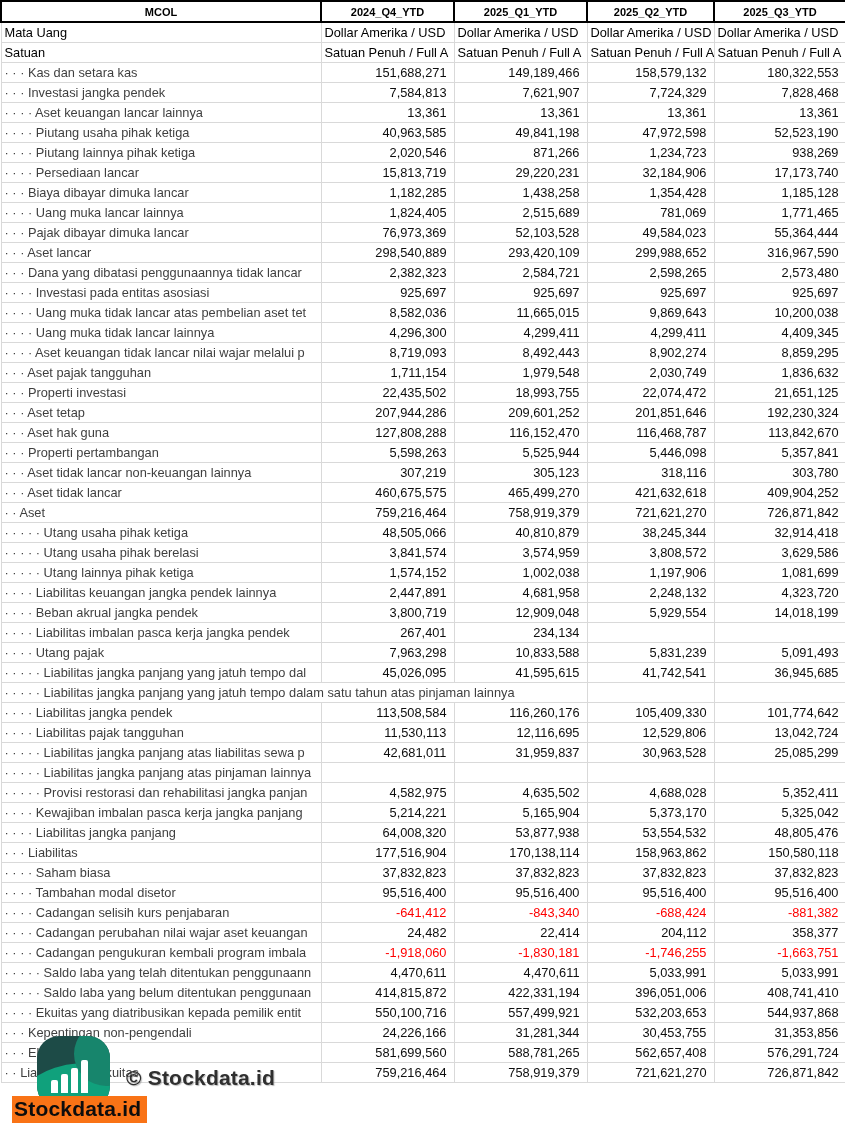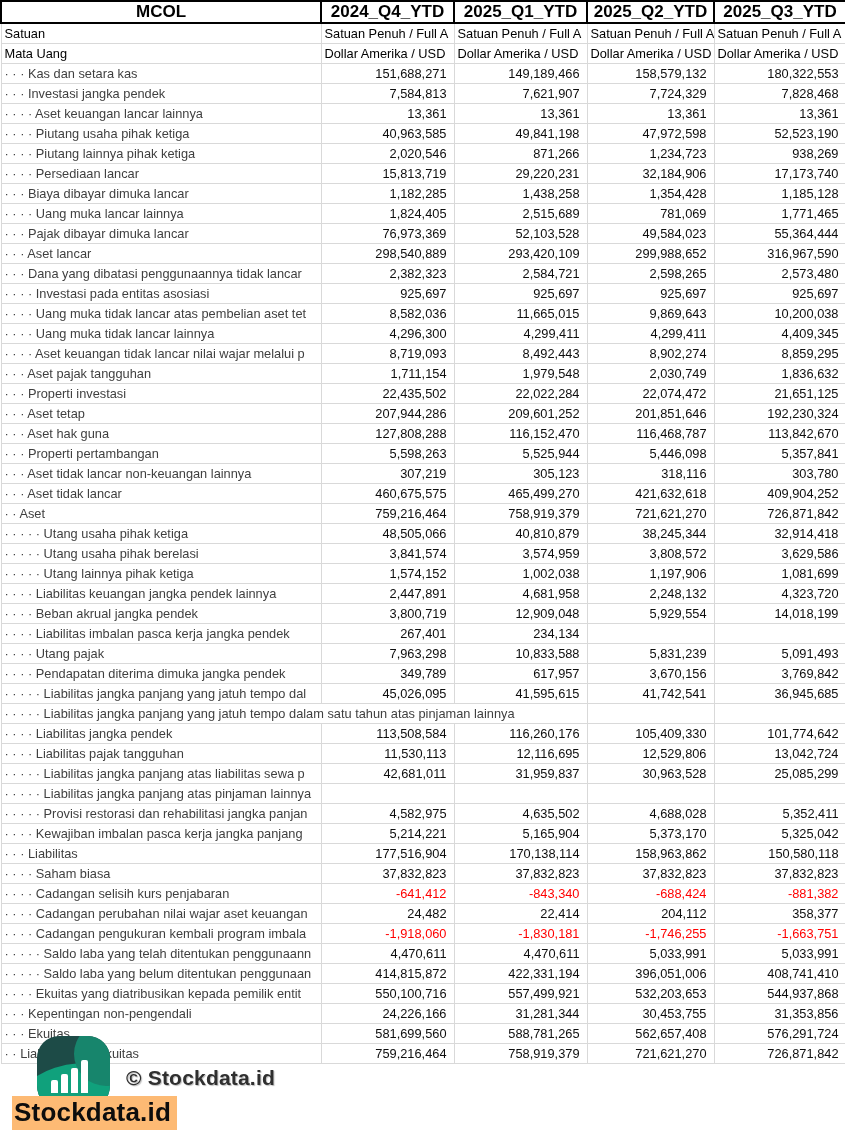--- a/index.html
+++ b/index.html
@@ -3,21 +3,21 @@
 <meta charset="utf-8">
 <style>
   html,body{margin:0;padding:0;}
   body{
     width:845px;height:1141px;position:relative;background:#ffffff;
     font-family:"Liberation Sans",sans-serif;overflow:hidden;
   }
   table{border-collapse:collapse;table-layout:fixed;width:845px;}
   thead th{
     border:2px solid #000;height:19px;padding:0 2px;
-    font-size:17px;font-weight:bold;color:#000;text-align:center;
+    font-size:11px;font-weight:bold;color:#000;text-align:center;
     white-space:nowrap;overflow:hidden;
   }
   tbody td{
     border:1px solid #d9d9d9;height:19px;padding:0 3px;
     font-size:12.8px;line-height:19px;white-space:nowrap;overflow:hidden;
     color:#000;
   }
   td.label{color:#3f3f3f;text-align:left;}
   td.val{text-align:right;padding-right:7px;color:#0d0d0d;}
   tr.meta td{color:#000;}
@@ -38,22 +38,22 @@
     background:#17856c;border-radius:50%;
   }
   .wm-bars{position:absolute;left:14px;bottom:15px;display:flex;align-items:flex-end;gap:3px;z-index:2;}
   .wm-bars i{display:block;width:7px;background:#fff;border-radius:2px 2px 0 0;}
   .wm-bars .b1{height:13px;}.wm-bars .b2{height:19px;}.wm-bars .b3{height:25px;}.wm-bars .b4{height:33px;}
   .wm-copy{
     position:absolute;left:122px;top:1066px;font-size:21px;font-weight:700;color:#2f2f2f;
     text-shadow:1px 1px 1px rgba(130,130,130,.55);letter-spacing:.2px;white-space:nowrap;
   }
   .wm-word{
-    position:absolute;left:8px;top:1096px;font-size:26px;font-weight:800;color:#0d0d0d;
-    background:#fdba74;padding:1px 6px 2px 2px;letter-spacing:.2px;white-space:nowrap;
+    position:absolute;left:8px;top:1096px;font-size:21px;font-weight:800;color:#0d0d0d;
+    background:#f97316;padding:1px 6px 2px 2px;letter-spacing:.2px;white-space:nowrap;
   }
 </style>
 </head>
 <body>
 
 <table>
   <colgroup>
     <col style="width:320px">
       <col style="width:133px">
       <col style="width:133px">
@@ -64,33 +64,33 @@
     <tr>
       <th>MCOL</th>
       <th>2024_Q4_YTD</th>
       <th>2025_Q1_YTD</th>
       <th>2025_Q2_YTD</th>
       <th>2025_Q3_YTD</th>
     </tr>
   </thead>
   <tbody>
       <tr class="meta">
+        <td class="label">Mata Uang</td>
+        <td class="label">Dollar Amerika / USD</td>
+        <td class="label">Dollar Amerika / USD</td>
+        <td class="label">Dollar Amerika / USD</td>
+        <td class="label">Dollar Amerika / USD</td>
+      </tr>
+      <tr class="meta">
         <td class="label">Satuan</td>
         <td class="label">Satuan Penuh / Full A</td>
         <td class="label">Satuan Penuh / Full A</td>
         <td class="label">Satuan Penuh / Full A</td>
         <td class="label">Satuan Penuh / Full A</td>
       </tr>
-      <tr class="meta">
-        <td class="label">Mata Uang</td>
-        <td class="label">Dollar Amerika / USD</td>
-        <td class="label">Dollar Amerika / USD</td>
-        <td class="label">Dollar Amerika / USD</td>
-        <td class="label">Dollar Amerika / USD</td>
-      </tr>
       <tr>
         <td class="label">· · · Kas dan setara kas</td>
         <td class="val">151,688,271</td>
         <td class="val">149,189,466</td>
         <td class="val">158,579,132</td>
         <td class="val">180,322,553</td>
       </tr>
       <tr>
         <td class="label">· · · Investasi jangka pendek</td>
         <td class="val">7,584,813</td>
@@ -192,21 +192,21 @@
       <tr>
         <td class="label">· · · Aset pajak tangguhan</td>
         <td class="val">1,711,154</td>
         <td class="val">1,979,548</td>
         <td class="val">2,030,749</td>
         <td class="val">1,836,632</td>
       </tr>
       <tr>
         <td class="label">· · · Properti investasi</td>
         <td class="val">22,435,502</td>
-        <td class="val">22,022,284</td>
+        <td class="val">18,993,755</td>
         <td class="val">22,074,472</td>
         <td class="val">21,651,125</td>
       </tr>
       <tr>
         <td class="label">· · · Aset tetap</td>
         <td class="val">207,944,286</td>
         <td class="val">209,601,252</td>
         <td class="val">201,851,646</td>
         <td class="val">192,230,324</td>
       </tr>
@@ -288,27 +288,20 @@
         <td class="val"></td>
       </tr>
       <tr>
         <td class="label">· · · · Utang pajak</td>
         <td class="val">7,963,298</td>
         <td class="val">10,833,588</td>
         <td class="val">5,831,239</td>
         <td class="val">5,091,493</td>
       </tr>
       <tr>
-        <td class="label">· · · · Pendapatan diterima dimuka jangka pendek</td>
-        <td class="val">349,789</td>
-        <td class="val">617,957</td>
-        <td class="val">3,670,156</td>
-        <td class="val">3,769,842</td>
-      </tr>
-      <tr>
         <td class="label">· · · · · Liabilitas jangka panjang yang jatuh tempo dal</td>
         <td class="val">45,026,095</td>
         <td class="val">41,595,615</td>
         <td class="val">41,742,541</td>
         <td class="val">36,945,685</td>
       </tr>
       <tr>
         <td class="label" colspan="3">· · · · · Liabilitas jangka panjang yang jatuh tempo dalam satu tahun atas pinjaman lainnya</td>
         <td class="val"></td>
         <td class="val"></td>
@@ -349,32 +342,46 @@
         <td class="val">5,352,411</td>
       </tr>
       <tr>
         <td class="label">· · · · Kewajiban imbalan pasca kerja jangka panjang</td>
         <td class="val">5,214,221</td>
         <td class="val">5,165,904</td>
         <td class="val">5,373,170</td>
         <td class="val">5,325,042</td>
       </tr>
       <tr>
+        <td class="label">· · · · Liabilitas jangka panjang</td>
+        <td class="val">64,008,320</td>
+        <td class="val">53,877,938</td>
+        <td class="val">53,554,532</td>
+        <td class="val">48,805,476</td>
+      </tr>
+      <tr>
         <td class="label">· · · Liabilitas</td>
         <td class="val">177,516,904</td>
         <td class="val">170,138,114</td>
         <td class="val">158,963,862</td>
         <td class="val">150,580,118</td>
       </tr>
       <tr>
         <td class="label">· · · · Saham biasa</td>
         <td class="val">37,832,823</td>
         <td class="val">37,832,823</td>
         <td class="val">37,832,823</td>
         <td class="val">37,832,823</td>
+      </tr>
+      <tr>
+        <td class="label">· · · · Tambahan modal disetor</td>
+        <td class="val">95,516,400</td>
+        <td class="val">95,516,400</td>
+        <td class="val">95,516,400</td>
+        <td class="val">95,516,400</td>
       </tr>
       <tr>
         <td class="label">· · · · Cadangan selisih kurs penjabaran</td>
         <td class="val neg">-641,412</td>
         <td class="val neg">-843,340</td>
         <td class="val neg">-688,424</td>
         <td class="val neg">-881,382</td>
       </tr>
       <tr>
         <td class="label">· · · · Cadangan perubahan nilai wajar aset keuangan</td>

